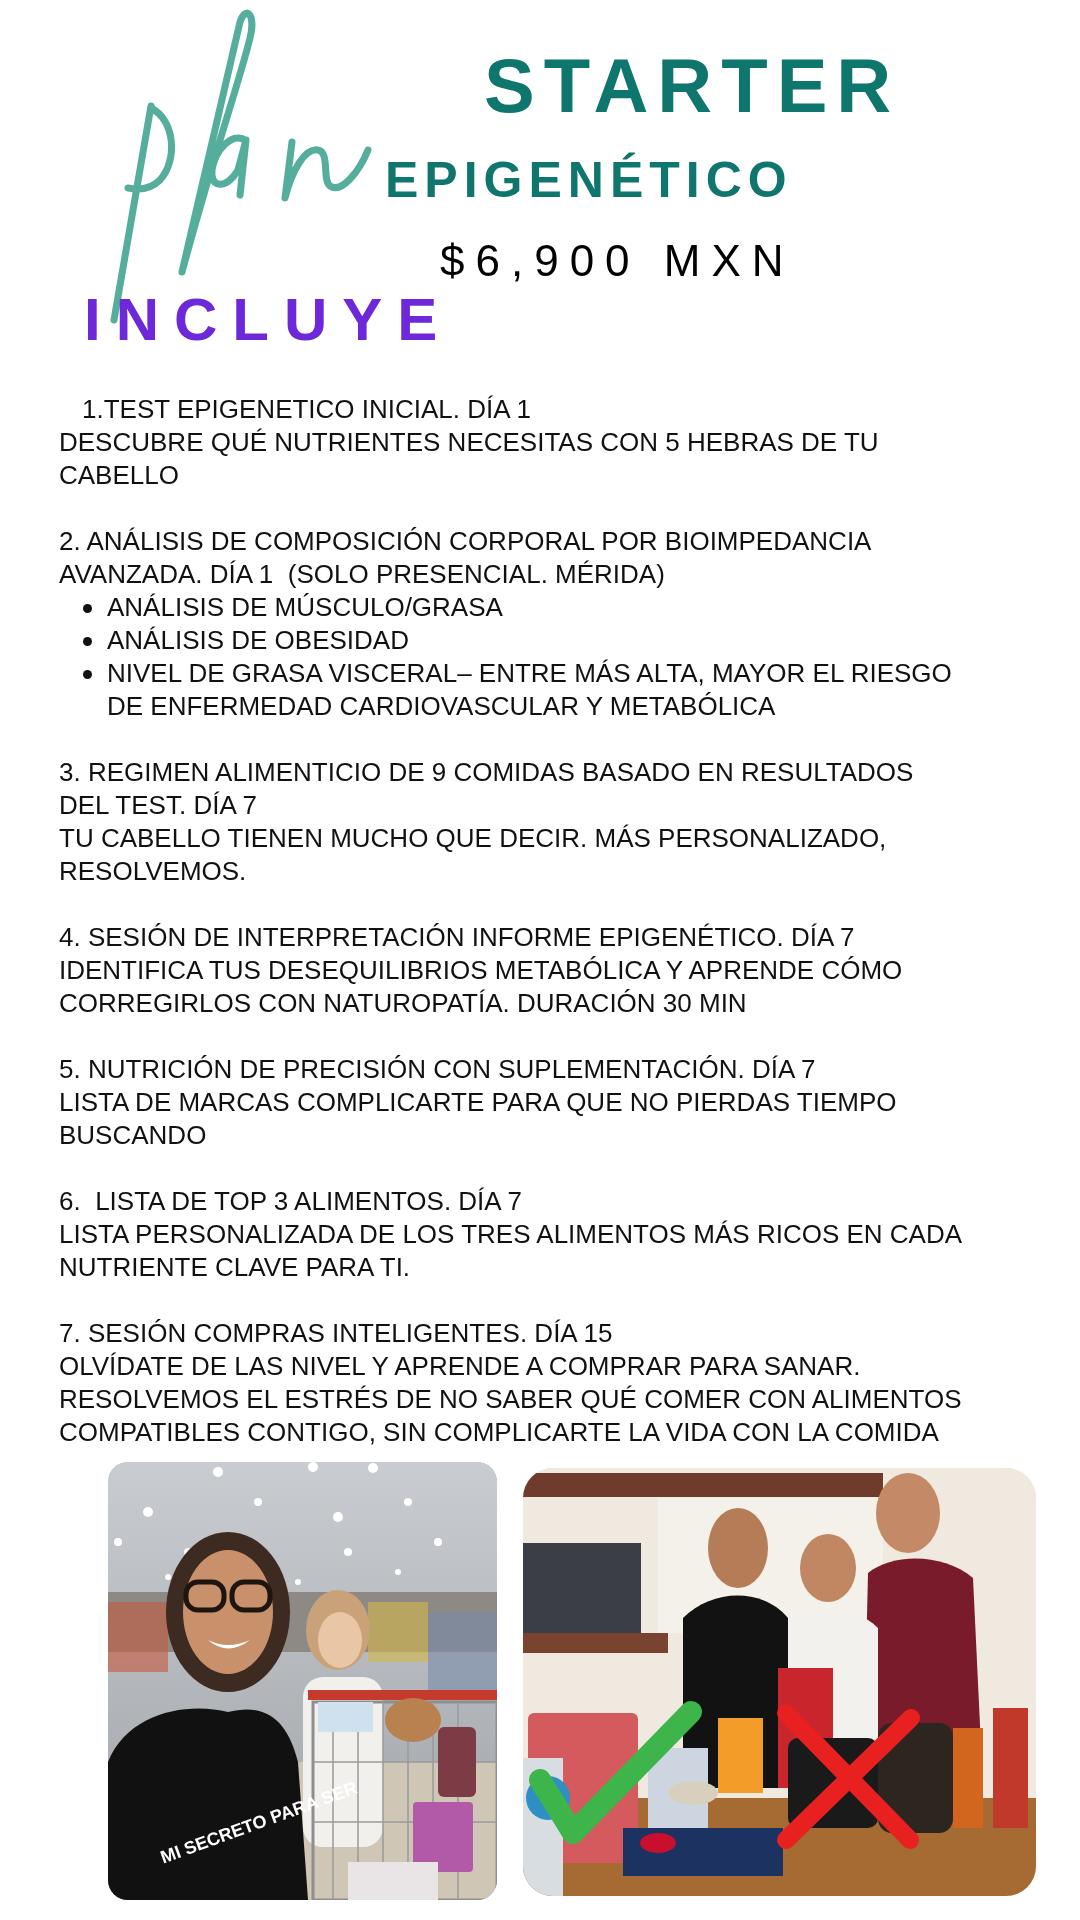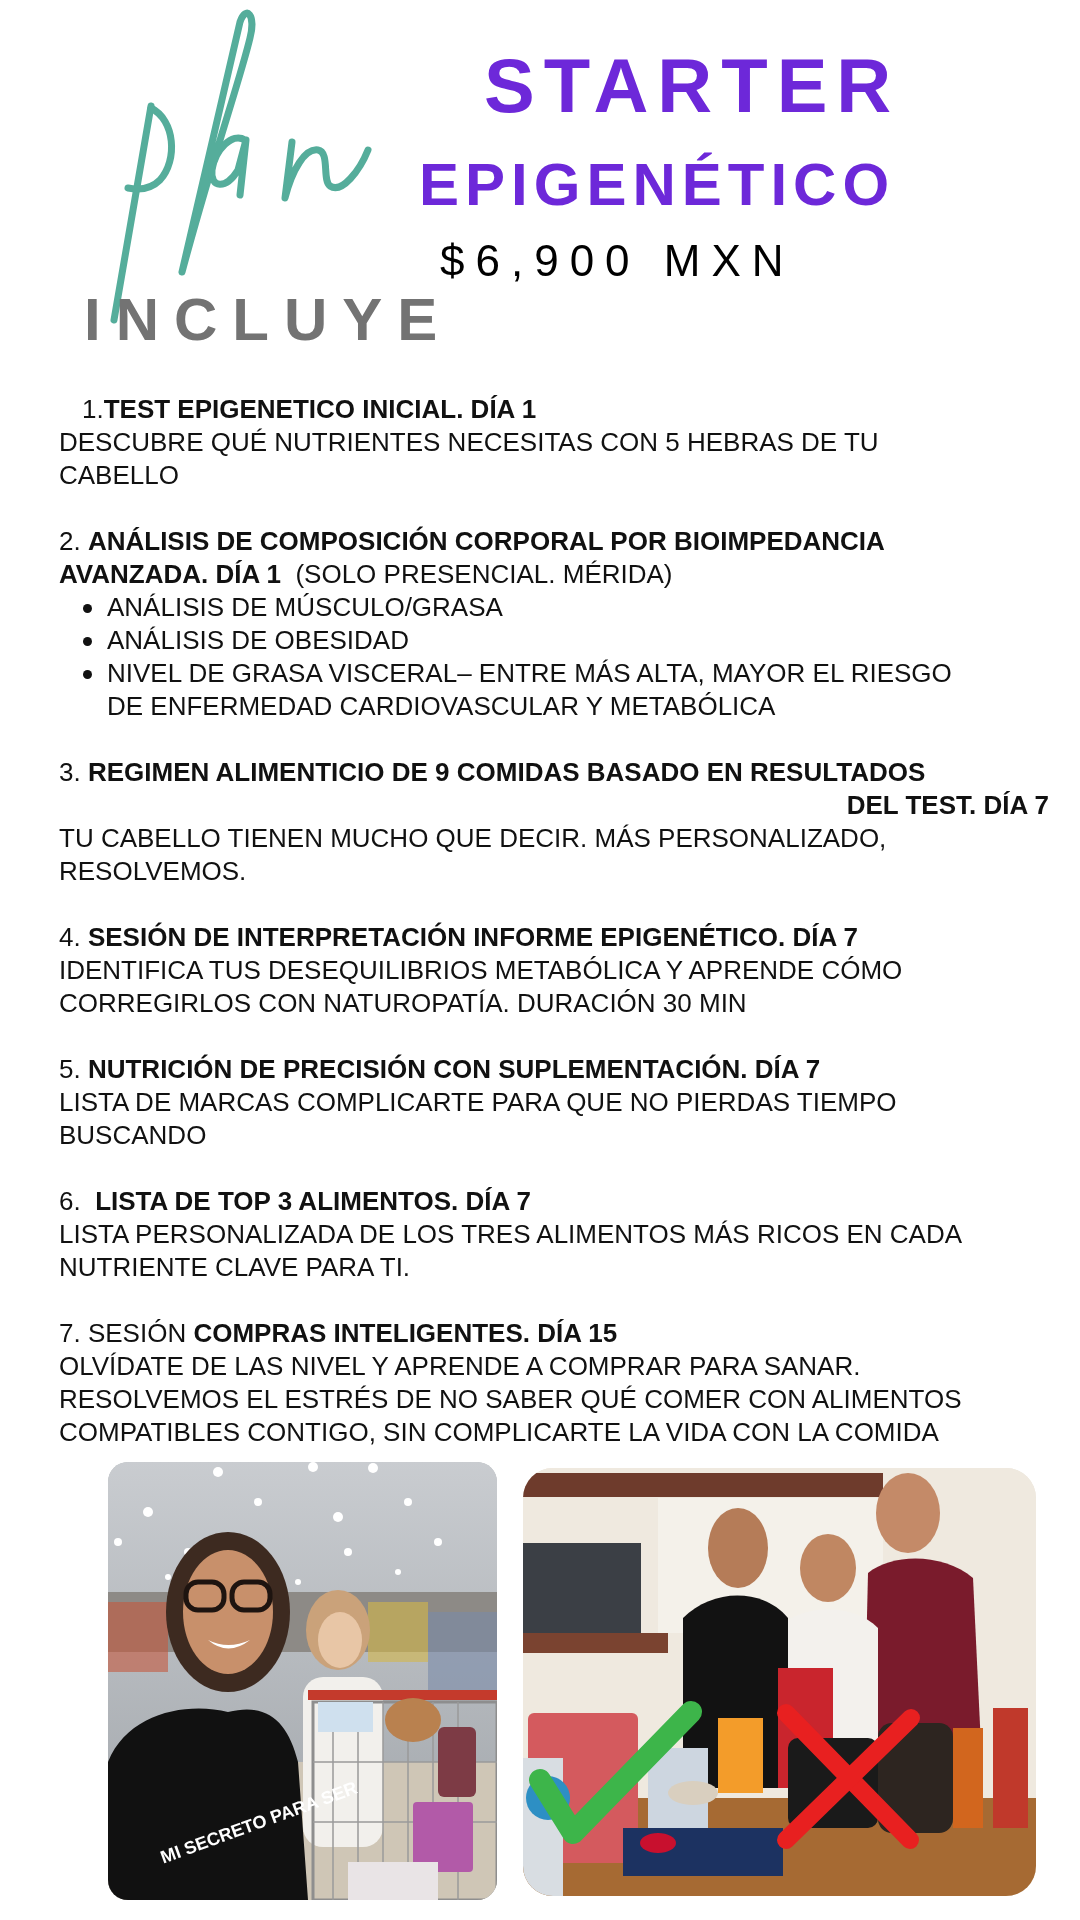--- a/index.html
+++ b/index.html
@@ -1,30 +1,30 @@
 <!DOCTYPE html>
 <html><head>
 <meta charset="utf-8">
 <style>
   * { margin: 0; padding: 0; box-sizing: border-box; }
   html, body { width: 1080px; height: 1920px; background: #ffffff; overflow: hidden; }
   body { position: relative; font-family: "Liberation Sans", sans-serif; color: #111111; }
 
   .script-plan { position: absolute; left: 0; top: 0; width: 420px; height: 340px; }
 
-  .title-line { position: absolute; font-family: "Liberation Sans", sans-serif; font-weight: 700; color: #6d28d9; white-space: nowrap; line-height: 1; }
+  .title-line { position: absolute; font-family: "Liberation Sans", sans-serif; font-weight: 700; color: #0f766e; white-space: nowrap; line-height: 1; }
   .title-1 { left: 484px; top: 48px; font-size: 76px; letter-spacing: 9px; }
-  .title-2 { left: 419px; top: 155px; font-size: 60px; letter-spacing: 6px; }
+  .title-2 { left: 385px; top: 155px; font-size: 50px; letter-spacing: 6px; }
   .price   { position: absolute; left: 440px; top: 239px; font-size: 44px; letter-spacing: 11px; font-weight: 400; white-space: nowrap; line-height: 1; color: #000000; }
-  .incluye { position: absolute; left: 84px; top: 290px; font-size: 60px; font-weight: 700; letter-spacing: 15px; white-space: nowrap; line-height: 1; color: #737373; }
+  .incluye { position: absolute; left: 84px; top: 290px; font-size: 60px; font-weight: 700; letter-spacing: 15px; white-space: nowrap; line-height: 1; color: #6d28d9; }
 
   .content { position: absolute; left: 59px; top: 393px; width: 990px; font-size: 26px; line-height: 33px; }
   .block { margin-bottom: 33px; }
   .line { white-space: nowrap; display: block; height: 33px; }
-  .b { font-weight: 700; text-align: right; }
+  .b { font-weight: 400; }
   .indent { padding-left: 23px; }
   .bullet-line { padding-left: 48px; position: relative; }
   .bullet-dot { position: absolute; left: 24px; top: 13px; width: 9px; height: 9px; border-radius: 50%; background: #111; }
 
   .photo { position: absolute; overflow: hidden; }
   .photo-left { left: 108px; top: 1462px; width: 389px; height: 438px; border-radius: 20px; background: #b9bcbf; }
   .photo-right { left: 523px; top: 1468px; width: 513px; height: 428px; border-radius: 30px; background: #ece6dc; }
 </style>
 </head>
 <body>

